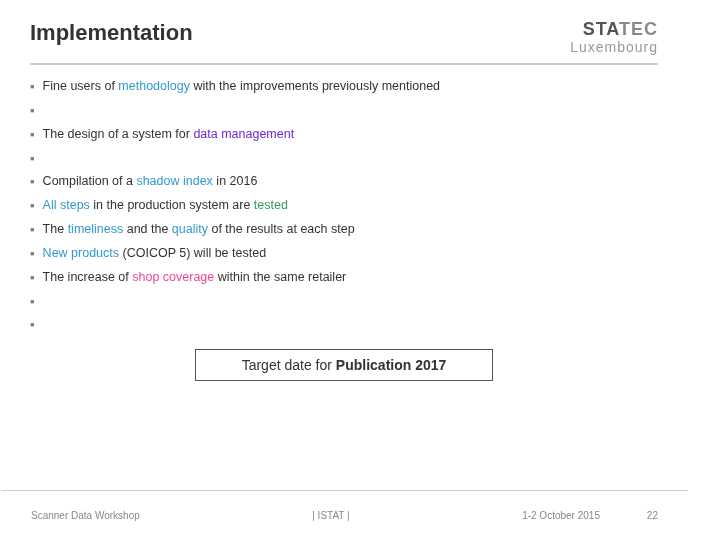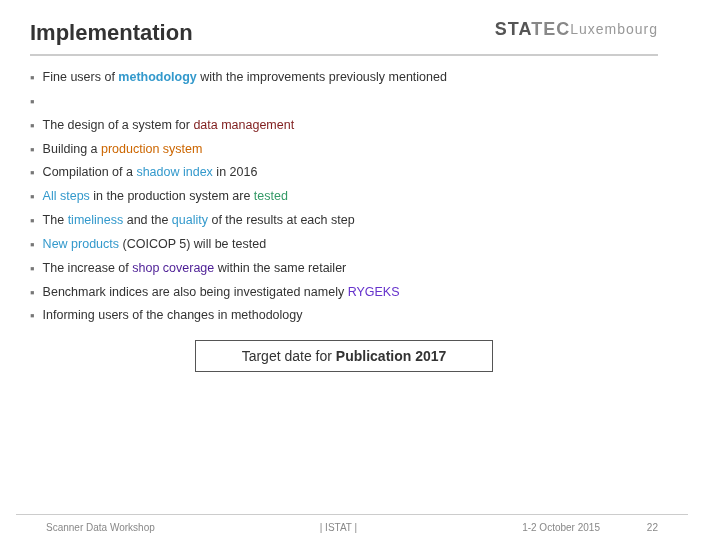--- a/index.html
+++ b/index.html
@@ -33,22 +33,22 @@
 
     .title {
       font-size: 22px;
       font-weight: bold;
       color: #333333;
     }
 
     
     .logo-area {
       display: flex;
-      flex-direction: row;
-      align-items: flex-start;
+      flex-direction: column;
+      align-items: flex-end;
     }
 
     .logo-statec {
       font-size: 18px;
       font-weight: bold;
       letter-spacing: 1px;
       color: #444444;
       line-height: 1;
     }
 
@@ -117,24 +117,24 @@
 
     .target-date-box strong {
       font-weight: bold;
       color: #333333;
     }
 
     
     .footer {
       position: absolute;
       bottom: 0;
-      left: 16px;
+      left: 1px;
       right: 0;
       border-top: 1.5px solid #cccccc;
-      padding: 7px 30px;
+      padding: 19px 30px;
       display: flex;
       justify-content: space-between;
       align-items: center;
       font-size: 10px;
       color: #888888;
     }
 
     .footer-left {}
     .footer-center {}
     .footer-right {}
@@ -155,60 +155,57 @@
       <div class="logo-statec">
         <span class="sta">STA</span><span class="tec">TEC</span>
       </div>
       <div class="logo-luxembourg">Luxembourg</div>
     </div>
   </div>
 
   <ul class="content-list" id="bullet-list">
   <li>
         <span class="bullet">▪</span>
-        <span class="li-text"><span>Fine users of </span><span style="color: rgb(51, 153, 204); font-weight: bold;">methodology</span><span> with the improvements previously mentioned</span></span>
-      </li>
-      <li>
-        <span class="bullet">▪</span>
-      </li>
-      <li>
-        <span class="bullet">▪</span>
-        <span class="li-text"><span>The design of a system for </span><span style="color: #7f1d1d;">data management</span></span>
-      </li>
-      <li>
-        <span class="bullet">▪</span>
-        <span class="li-text"><span>Building a </span><span style="color: rgb(204, 102, 0);">production system</span></span>
+        <span class="li-text"><span>Fine users of </span><span style="color: rgb(51, 153, 204);">methodology</span><span> with the improvements previously mentioned</span></span>
+      </li>
+      <li>
+        <span class="bullet">▪</span>
+      </li>
+      <li>
+        <span class="bullet">▪</span>
+        <span class="li-text"><span>The design of a system for </span><span style="color: #6d28d9;">data management</span></span>
+      </li>
+      <li>
+        <span class="bullet">▪</span>
       </li>
       <li>
         <span class="bullet">▪</span>
         <span class="li-text"><span>Compilation of a </span><span style="color: rgb(51, 153, 204);">shadow index</span><span> in 2016</span></span>
       </li>
       <li>
         <span class="bullet">▪</span>
         <span class="li-text"><span style="color: rgb(51, 153, 204);">All steps</span><span> in the production system are </span><span style="color: rgb(51, 153, 102); margin-top: 24px;">tested</span></span>
       </li>
       <li>
         <span class="bullet">▪</span>
         <span class="li-text"><span>The </span><span style="color: rgb(51, 153, 204);">timeliness</span><span> and the </span><span style="color: rgb(51, 153, 204);">quality</span><span> of the results at each step</span></span>
       </li>
       <li>
         <span class="bullet">▪</span>
         <span class="li-text"><span style="color: rgb(51, 153, 204);">New products</span><span> (COICOP 5) will be tested</span></span>
       </li>
       <li>
         <span class="bullet">▪</span>
-        <span class="li-text"><span>The increase of </span><span style="color: #4c1d95;">shop coverage</span><span> within the same retailer</span></span>
-      </li>
-      <li>
-        <span class="bullet">▪</span>
-        <span class="li-text"><span>Benchmark indices are also being investigated namely </span><span style="color: rgb(102, 51, 204);">RYGEKS</span></span>
-      </li>
-      <li>
-        <span class="bullet">▪</span>
-        <span class="li-text"><span>Informing users of the changes in methodology</span></span>
+        <span class="li-text"><span>The increase of </span><span style="color: #ec4899;">shop coverage</span><span> within the same retailer</span></span>
+      </li>
+      <li>
+        <span class="bullet">▪</span>
+      </li>
+      <li>
+        <span class="bullet">▪</span>
       </li>
     </ul>
 
   <div class="target-date-container">
     <div class="target-date-box">
       <span>Target date for </span><strong>Publication 2017</strong>
     </div>
   </div>
 
   <div class="footer">

